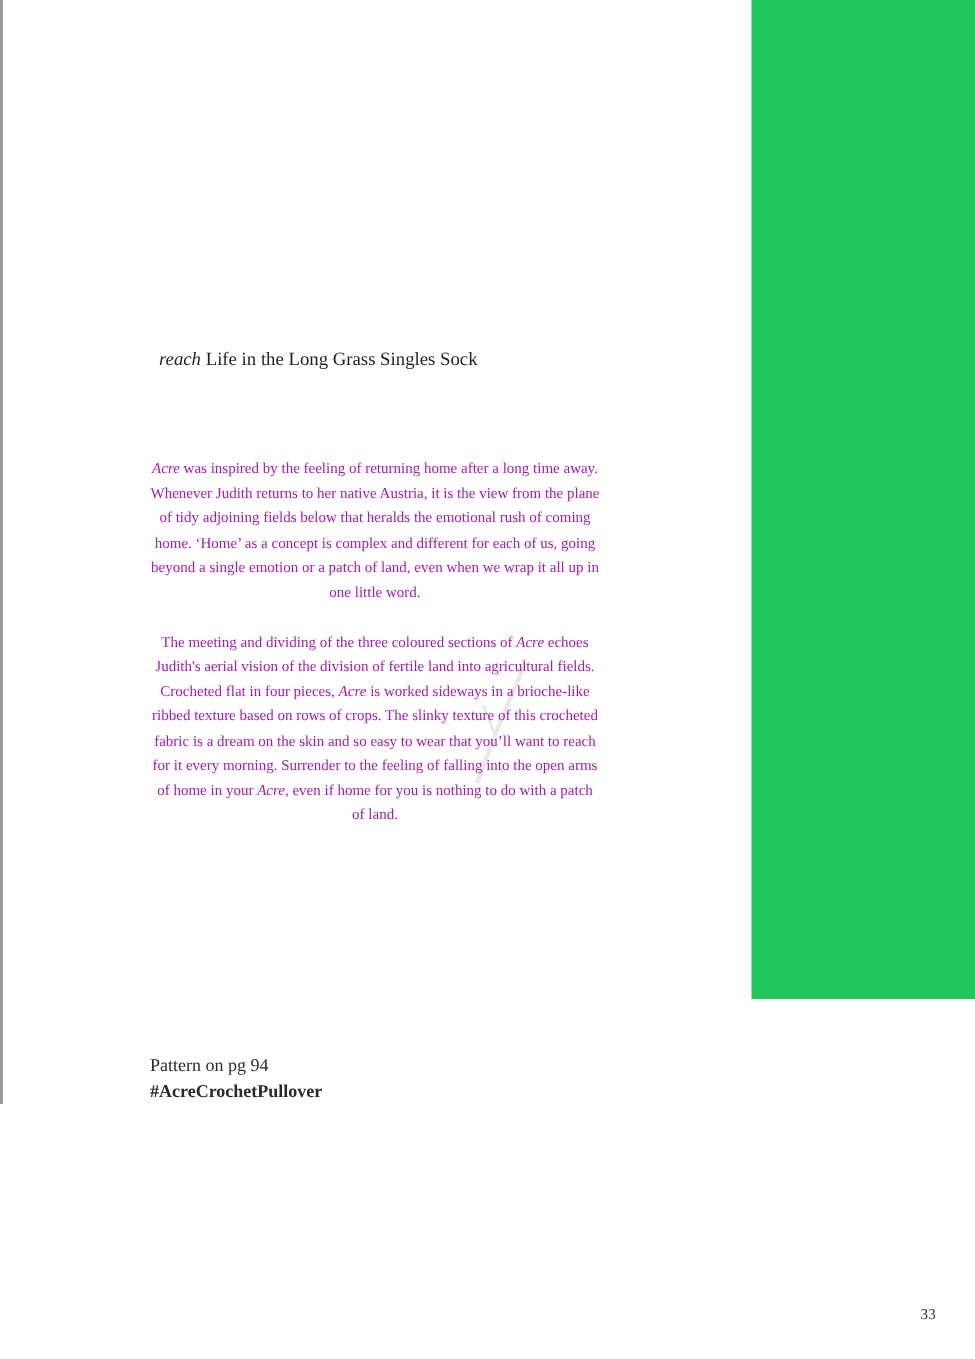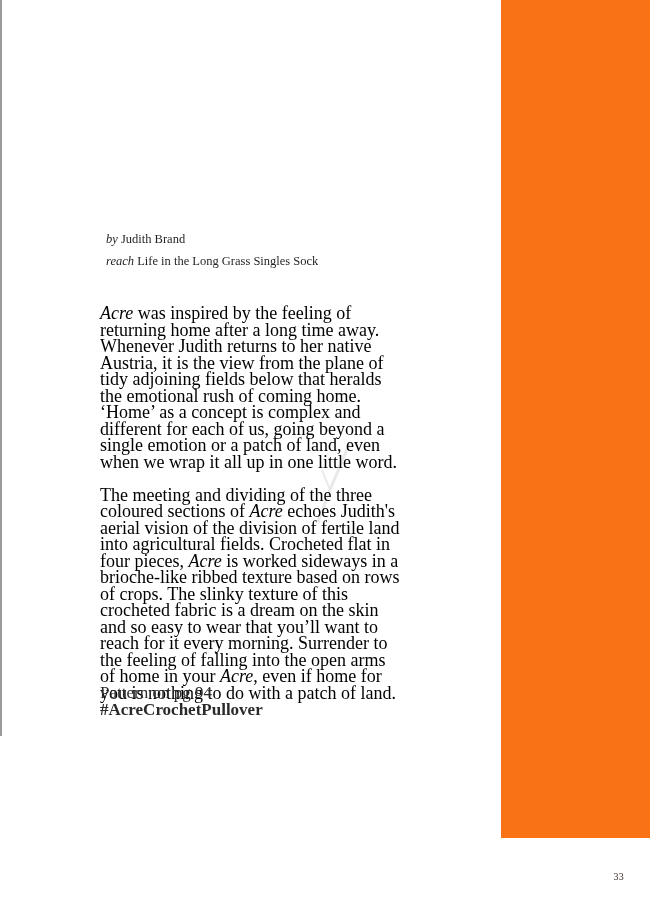--- a/index.html
+++ b/index.html
@@ -21,22 +21,22 @@
       top: 0;
       width: 2px;
       height: 736px;
       background: #9a9a9a;
     }
     .side-panel {
       position: absolute;
       left: 501px;
       top: 0;
       width: 149px;
-      height: 838px;
-      background: #f97316;
+      height: 666px;
+      background: #22c55e;
     }
     .page-number {
       position: absolute;
       right: 26px;
       top: 871px;
       font-size: 10px;
       color: #3a2a26;
       letter-spacing: 0.2px;
     }
     .credits {
@@ -47,36 +47,37 @@
       line-height: 22px;
     }
     .credits .label {
       font-style: italic;
     }
     .body-text {
       position: absolute;
       left: 100px;
       top: 305px;
       width: 300px;
-      font-size: 18px;
+      font-size: 10px;
       line-height: 16.5px;
-      color: #000000;
+      color: #a21caf;
+      text-align: center;
     }
     .body-text p {
       margin: 0 0 16.5px 0;
       white-space: pre-line;
     }
     .body-text em {
       font-style: italic;
     }
     .footer-info {
       position: absolute;
       left: 100px;
-      top: 684px;
-      font-size: 17px;
+      top: 702px;
+      font-size: 12px;
       line-height: 17px;
       color: #2a2a2a;
     }
     .hashtag {
       font-weight: bold;
       text-align: right;
     }
     .watermark {
       position: absolute;
       left: 312px;
@@ -91,24 +92,20 @@
 <body>
 
 <div class="page-left-border"></div>
 
 <div class="side-panel">
   <span class="page-number">33</span>
 </div>
 
 <div class="credits">
   <div>
-    <span class="label">by</span>
-    <span>Judith Brand</span>
-  </div>
-  <div>
     <span class="label">reach</span>
     <span>Life in the Long Grass Singles Sock</span>
   </div>
 </div>
 
 <svg class="watermark" viewBox="0 0 44 84">
   <path d="M38 2 L18 50 L6 82" stroke="#888" stroke-width="3" fill="none"></path>
   <path d="M18 50 L10 30" stroke="#888" stroke-width="2" fill="none"></path>
 </svg>
 

